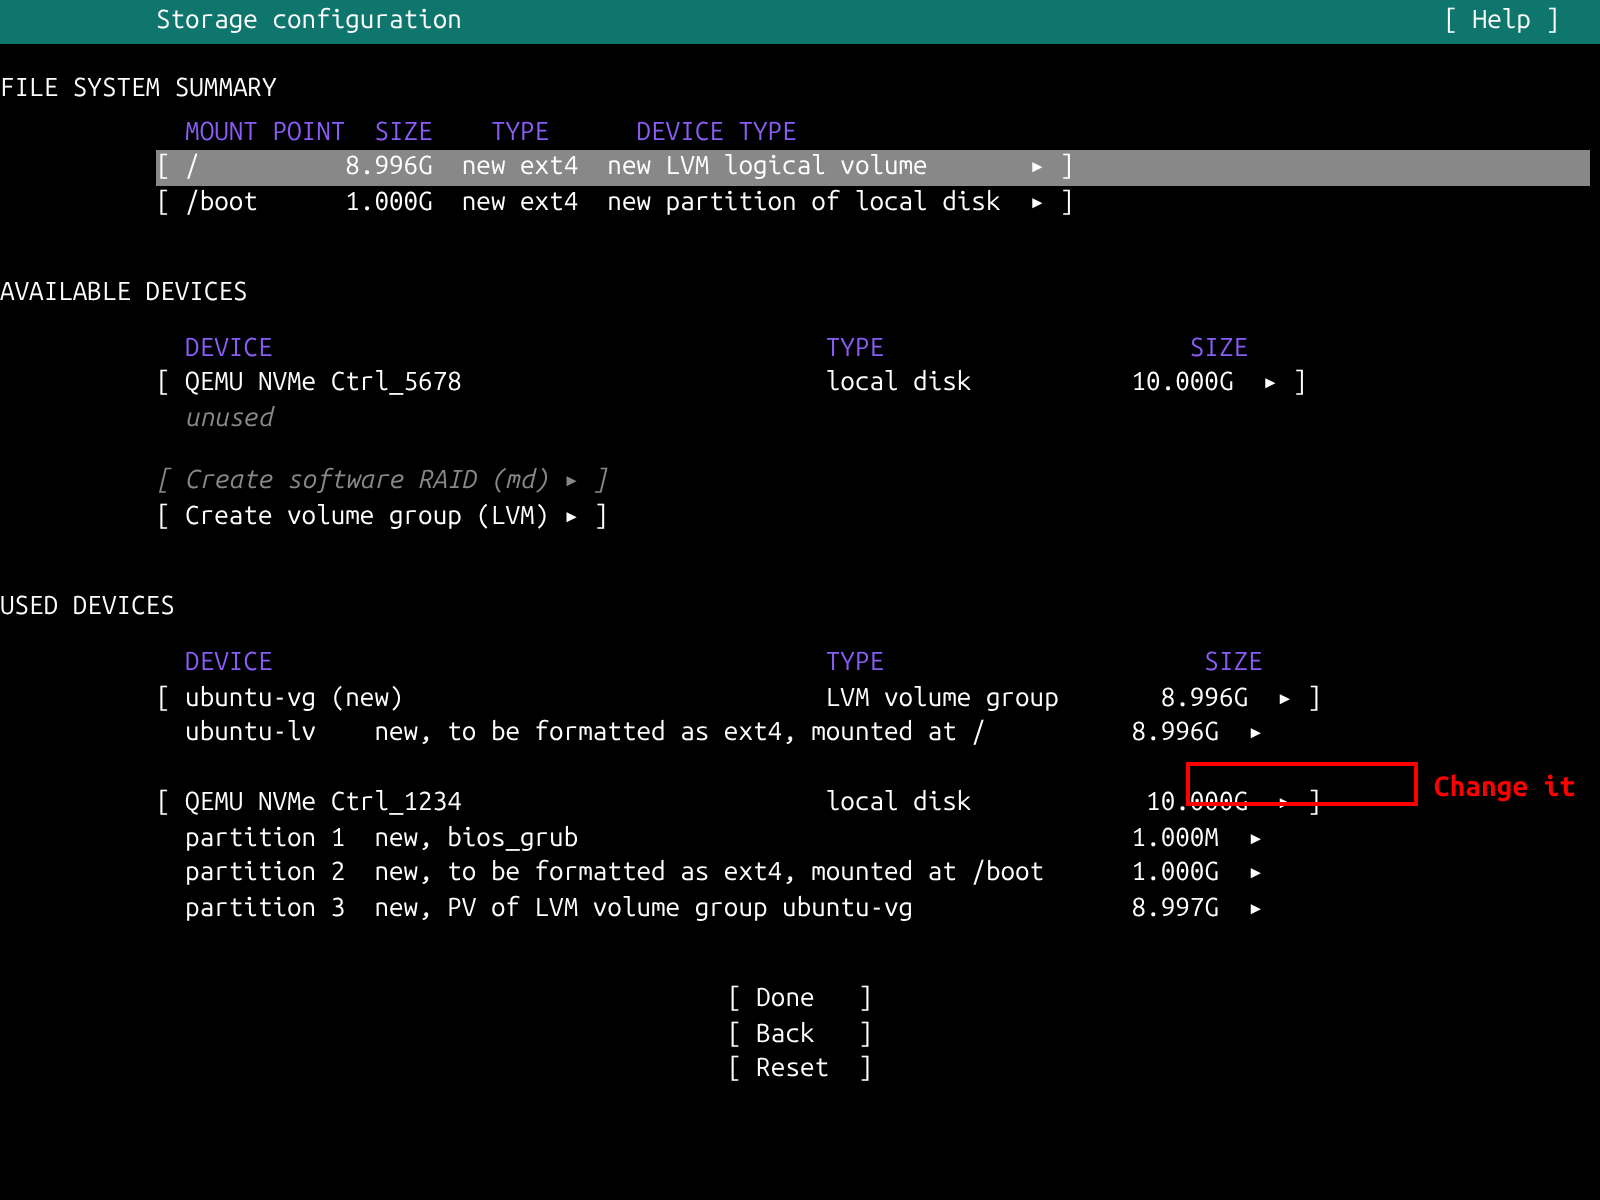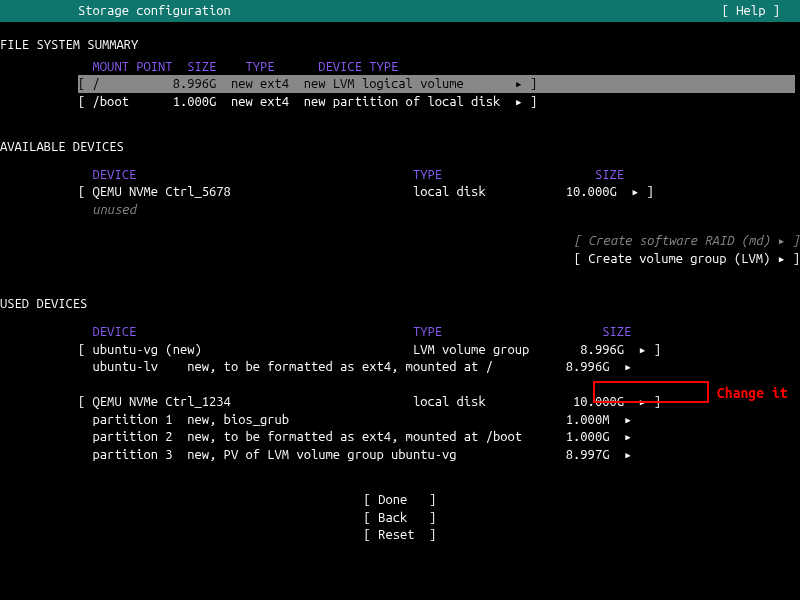--- a/index.html
+++ b/index.html
@@ -23,29 +23,29 @@
     color: #fff;
   }
   .content {
     padding: 8px 0 0 0;
   }
   .section-title { color:#fff; margin-top:6px; margin-bottom:4px;}
   .hdr { color:#8b5cf6; }
   .dim { color:#888;font-style:italic; }
   .row { white-space: pre; padding: 0 20px 0 78px; }
   .hlrow {
-    background:#888; color:#000000;
+    background:#888; color:#ffffff;
     margin: 0 5px 0 78px;
     white-space: pre;
   }
   .avail-block, .used-block { margin-top: 28px;}
   .fs-block { margin-top: 0; }
   .buttons { margin-top: 28px; text-align:center;}
   .btn { display:inline-block; white-space:pre; cursor:pointer;}
-  .menu-action { white-space:pre; padding-left:78px;text-align:right; }
+  .menu-action { white-space:pre; padding-left:78px; }
   
   .annot-box {
     position:absolute;
     border:2px solid #ff0000;
     pointer-events:none;
   }
   .annot-label {
     position:absolute;
     color:#ff0000;
     font-weight:bold;

